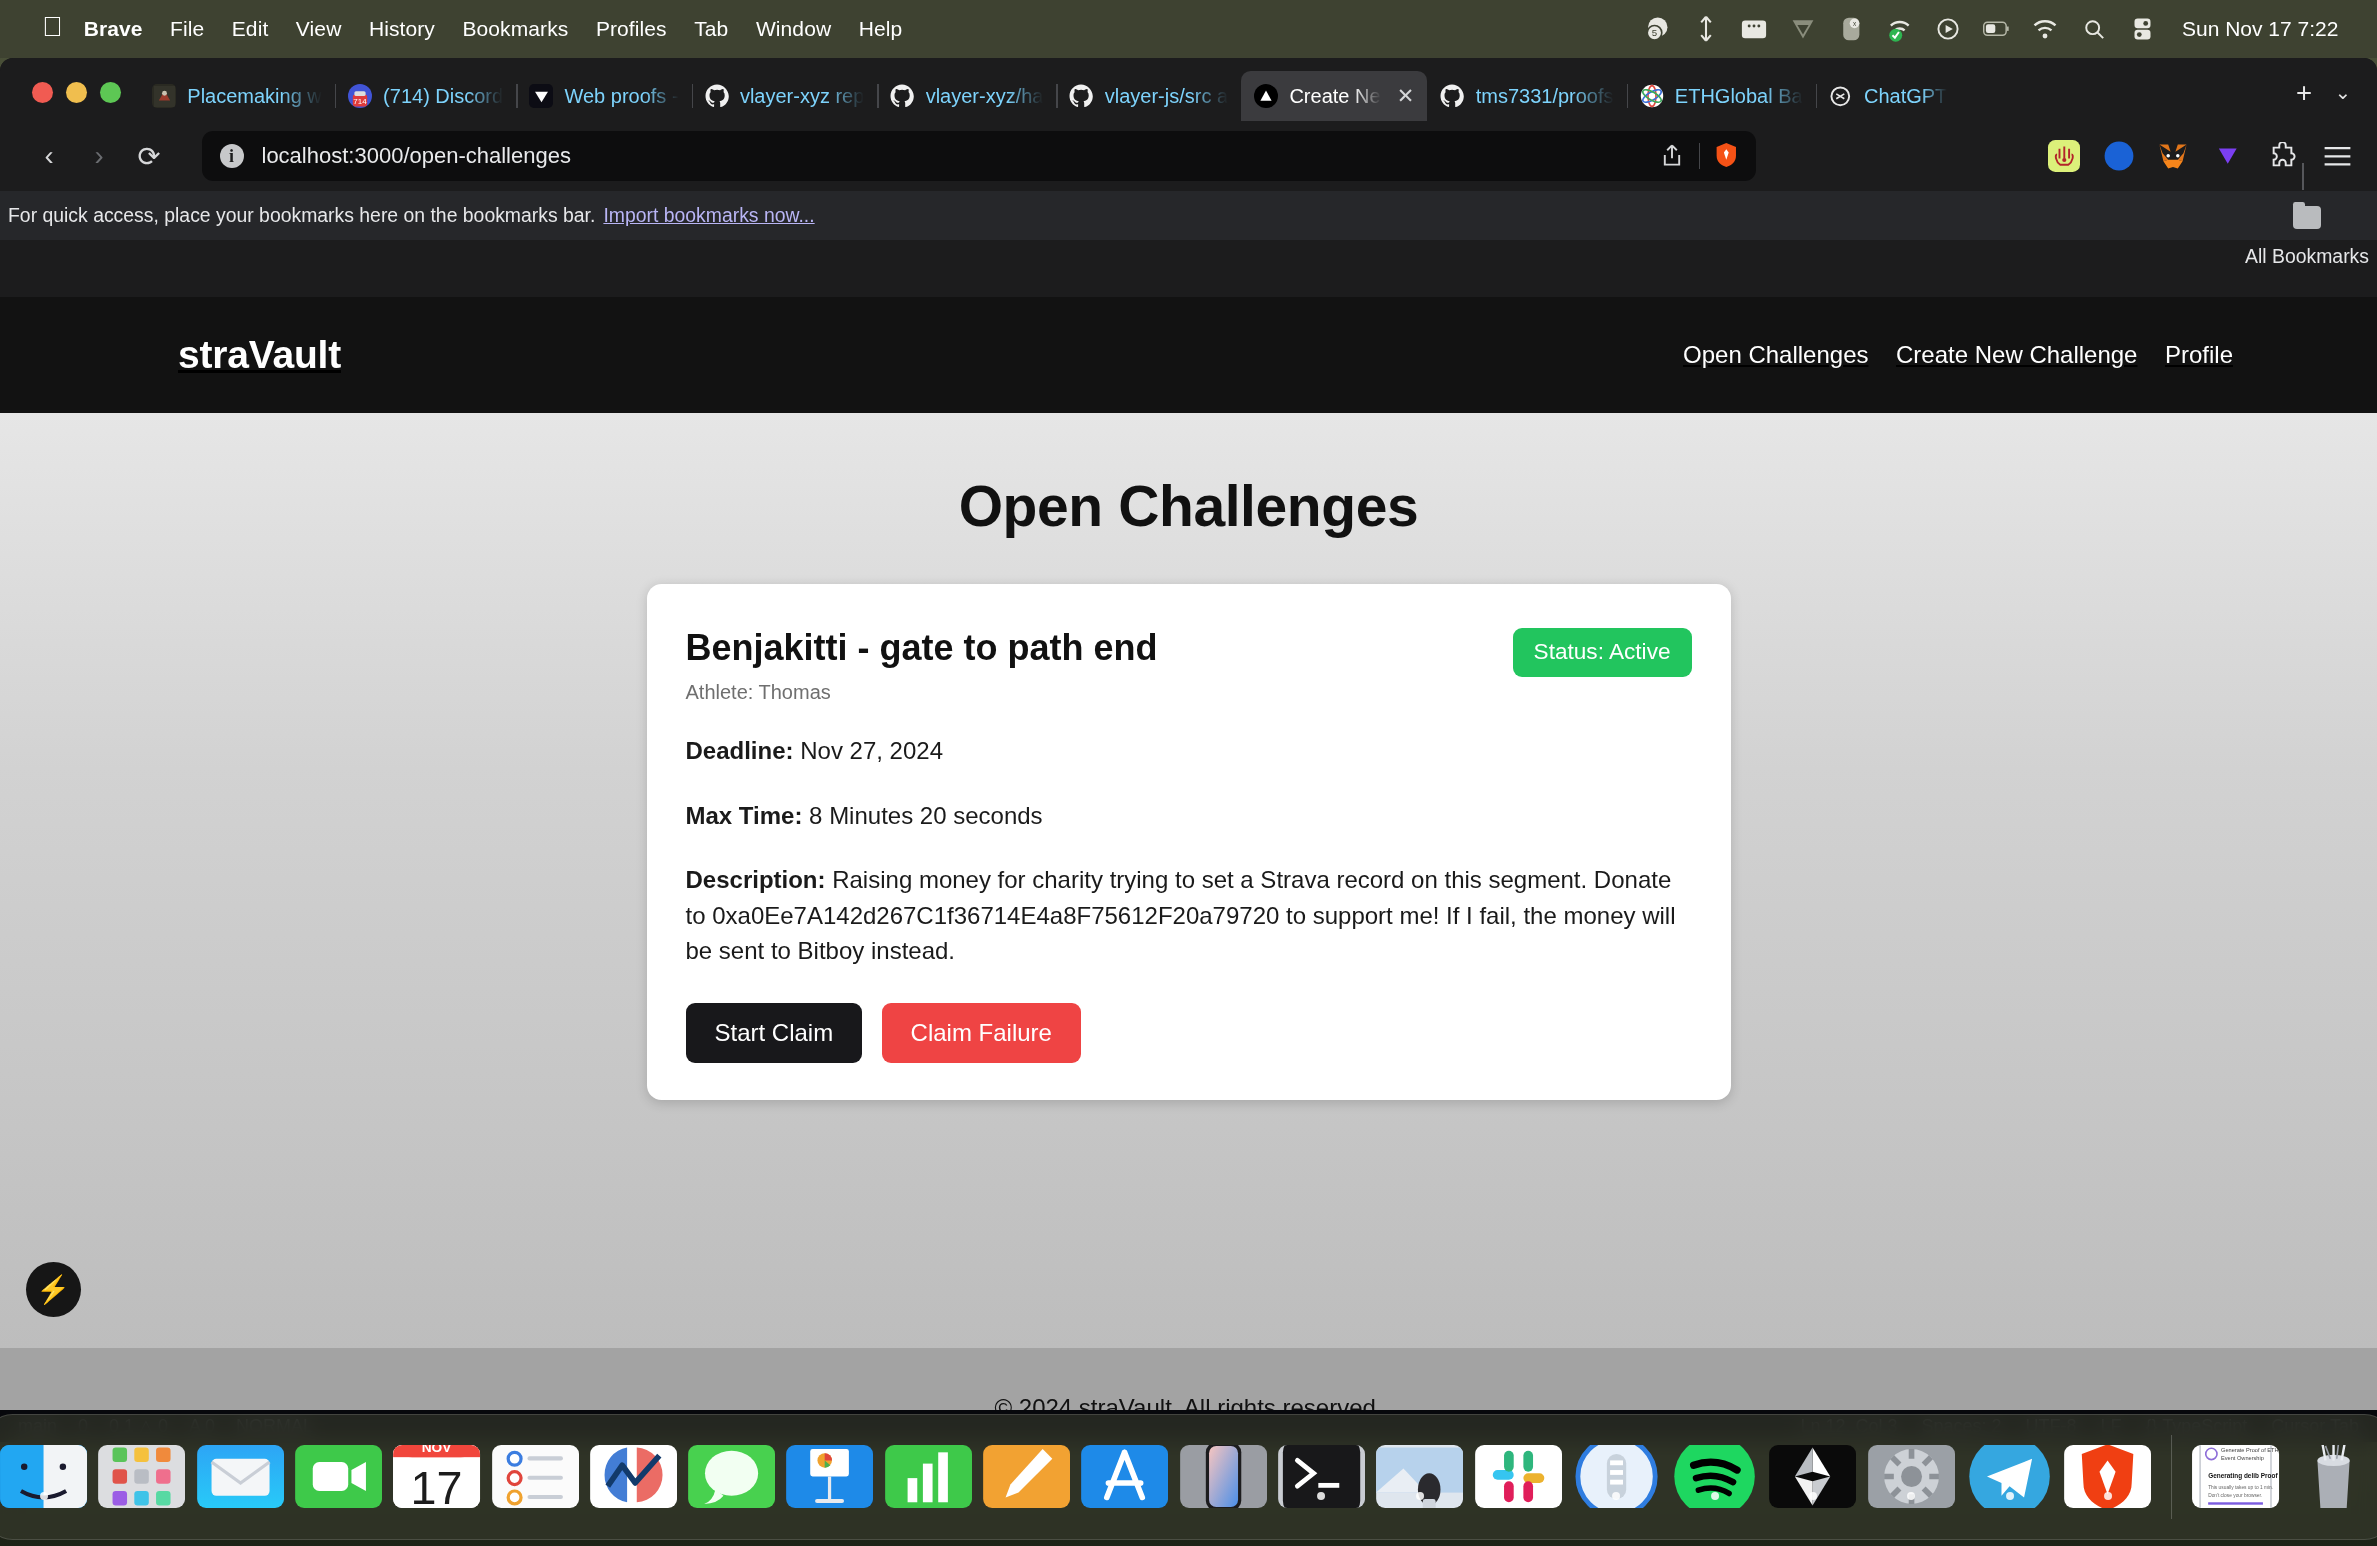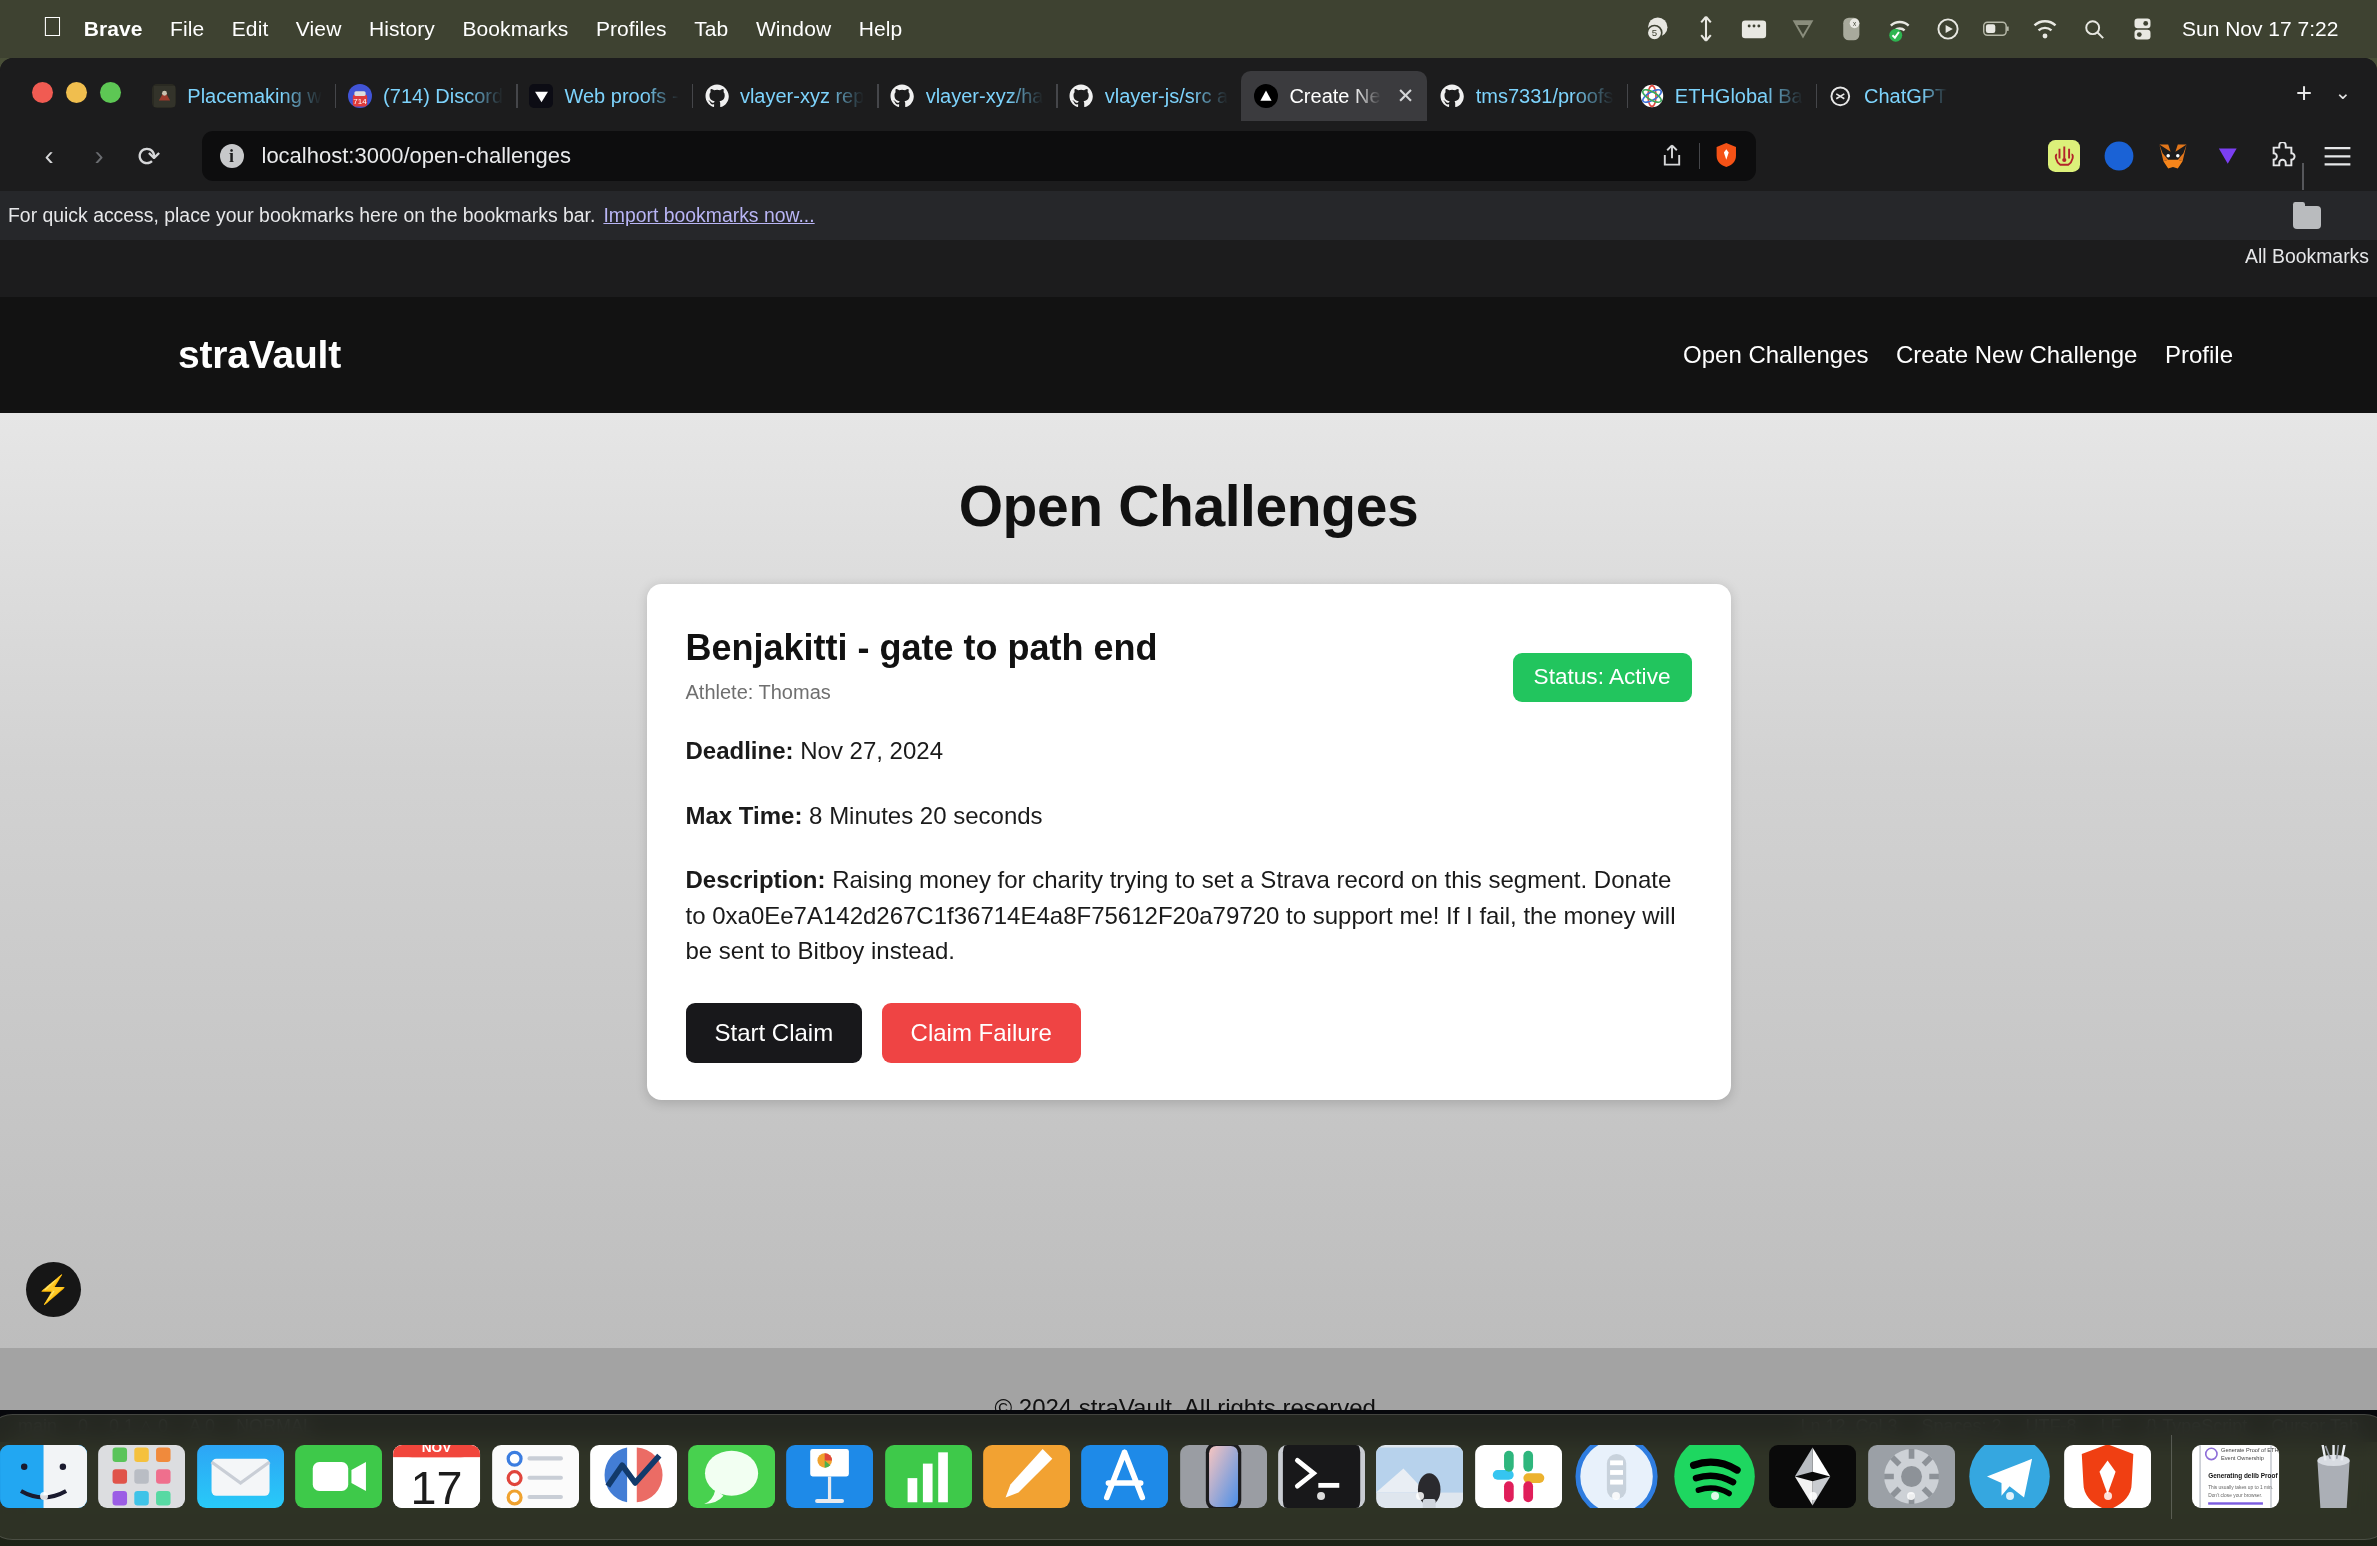--- a/index.html
+++ b/index.html
@@ -113,21 +113,21 @@
   #bm-right .sep { width: 1.6px; height: 27.5px; background: #56575b; margin-right: 8px; }
   .folder-ico { width: 27.5px; height: 22.6px; background: #b9bbbe; border-radius: 2.4px 4px 4px 4px; position: relative; }
   .folder-ico::before { content:""; position:absolute; top:-4.9px; left:0; width:12px; height:6.5px; background:#b9bbbe; border-radius:2.4px 2.4px 0 0; }
 
   
   #page { position: absolute; top: 239px; left: 0; width: 2377px; height: 1171px; overflow: hidden; background: #fff; }
   #page-inner { position: absolute; inset: 0; display: flex; flex-direction: column; }
 
   #site-nav {
     height: 116px; background: #121212; flex: none;
-    display: flex; align-items: center; padding: 0 0 0 178px;
+    display: flex; align-items: center; padding: 0 0 0 178px; text-decoration: underline;
   }
   #site-logo { color: #fff; font-size: 39px; font-weight: bold; letter-spacing: -0.2px; }
   #site-links { margin-left: auto; display: flex; align-items: center; gap: 27.5px; padding-right: 144px; }
   #site-links a { color: #fff; font-size: 24px; text-decoration: none; white-space: nowrap; }
 
   #main {
     flex: 1; background: linear-gradient(180deg,#e6e6e6 0%,#d2d2d2 38%,#bdbdbd 100%);
     position: relative; overflow: hidden;
   }
   #page-title {
@@ -138,21 +138,21 @@
     width: 1084px; margin: 45px auto 0;
     background: #fff; border-radius: 14.6px;
     box-shadow: 0 2.4px 11.3px rgba(0,0,0,.16);
     padding: 44px 39px 37px;
   }
   #card-head { display: flex; align-items: flex-start; }
   #card-title { font-size: 36px; font-weight: bold; color: #111; line-height: 1.12; text-align: center; }
   #athlete { font-size: 20px; color: #6f6f6f; margin-top: 13px; }
   #status-badge {
     margin-left: auto; background: #22c55e; color: #fff;
-    font-size: 22.6px; padding: 11.3px 21px; border-radius: 9px; white-space: nowrap; margin-top: 25px;
+    font-size: 22.6px; padding: 11.3px 21px; border-radius: 9px; white-space: nowrap;
   }
   .detail { font-size: 24px; color: #1a1a1a; line-height: 1.48; margin-top: 29px; }
   .detail b { font-weight: bold; }
   #card-actions { display: flex; justify-content: flex-start; gap: 19.4px; margin-top: 34px; }
   .btn { font-size: 24px; padding: 16px 29px; border-radius: 9px; border: none; color: #fff; }
   .btn-dark { background: #18181b; }
   .btn-red { background: #ef4444; }
 
   #footer {
     flex: none; height: 120px; background: #a3a3a3;

